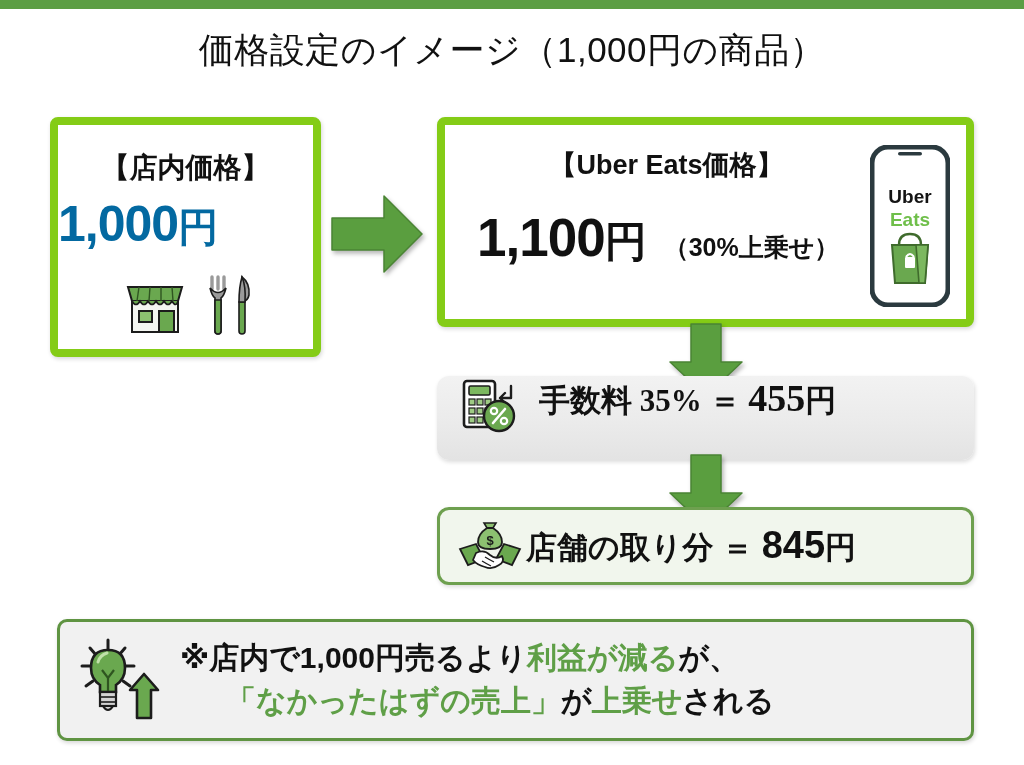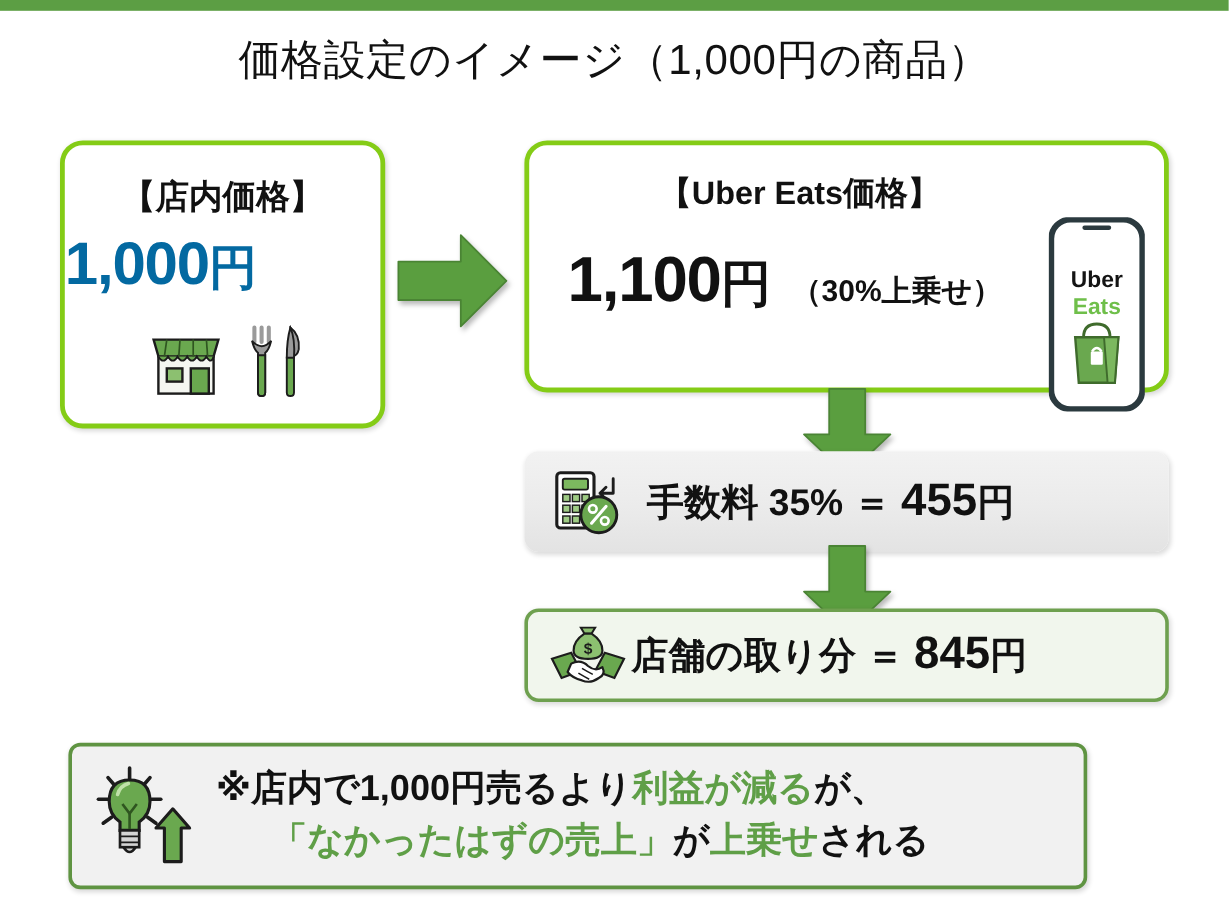--- a/index.html
+++ b/index.html
@@ -35,22 +35,22 @@
     font-weight: normal;
     color: #111111;
     letter-spacing: 0.5px;
     white-space: nowrap;
   }
 
   
   .card {
     position: absolute;
     box-sizing: border-box;
-    border: 4px solid #84cc16;
-    border-radius: 19px;
+    border: 8px solid #84cc16;
+    border-radius: 8px;
     background: #ffffff;
     box-shadow: 1px 2px 4px rgba(0,0,0,0.16);
   }
 
   
   #store-box {
     left: 50px;
     top: 117px;
     width: 271px;
     height: 240px;
@@ -119,43 +119,42 @@
   .uber-markup {
     font-size: 25px;
     font-weight: bold;
     color: #111111;
     margin-left: 18px;
   }
   .phone-wrap {
     position: absolute;
     right: 16px;
     top: 20px;
-    margin-top: 40px;
   }
 
   
   #fee-bar {
     position: absolute;
     left: 437px;
     top: 376px;
     width: 537px;
     height: 84px;
     box-sizing: border-box;
     border-radius: 12px;
     background: linear-gradient(180deg,#f2f2f2 0%, #ebebeb 55%, #e3e3e3 100%);
     box-shadow: 1px 2px 4px rgba(0,0,0,0.14);
   }
   .fee-inner {
     position: absolute;
     top: 0; left: 0;
     width: 100%; height: 100%;
     display: flex;
-    align-items: center;
     padding-left: 22px;
     box-sizing: border-box;
+    font-family: Liberation Serif, serif;
   }
   .fee-text {
     margin-left: 22px;
     font-size: 31px;
     font-weight: bold;
     color: #111111;
     white-space: nowrap;
   }
   .fee-text .big { font-size: 38px; }
 
@@ -187,21 +186,21 @@
     font-weight: bold;
     color: #111111;
     white-space: nowrap;
   }
   .payout-text .big { font-size: 38px; }
 
   
   #note-box {
     left: 57px;
     top: 619px;
-    width: 849px;
+    width: 917px;
     height: 122px;
     border: 3px solid #5f9442;
     border-radius: 10px;
     background: #f1f1f1;
   }
   .note-inner {
     position: absolute;
     top: 0; left: 0;
     width: 100%; height: 100%;
     display: flex;

